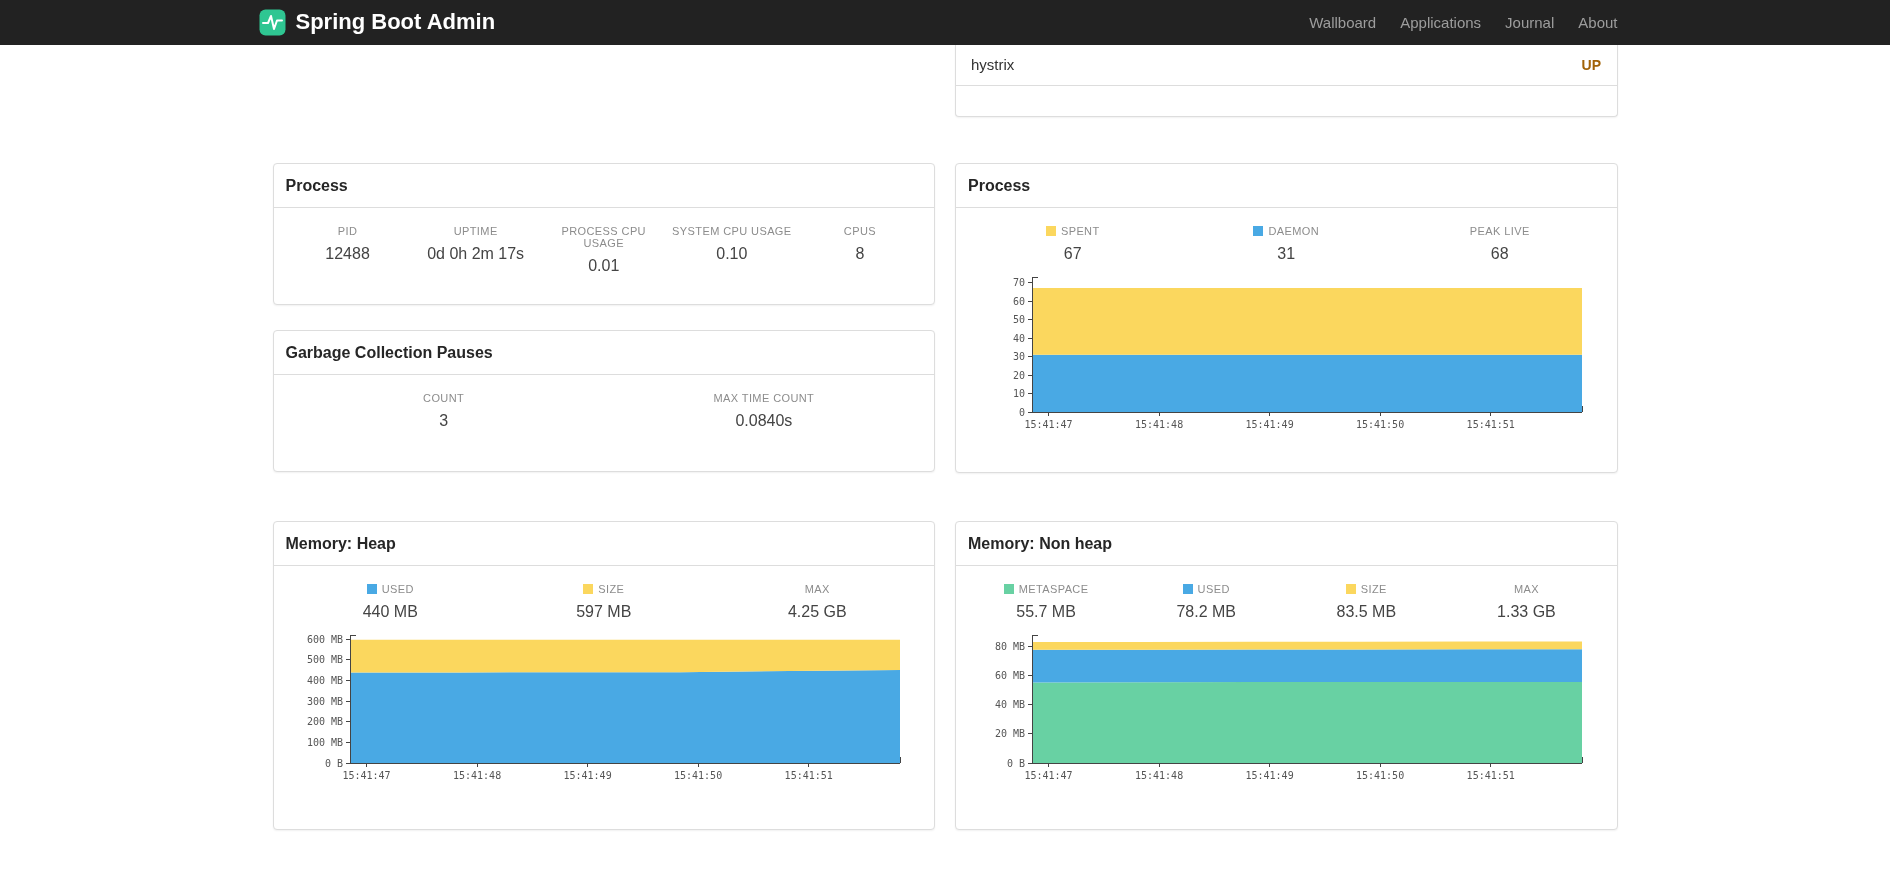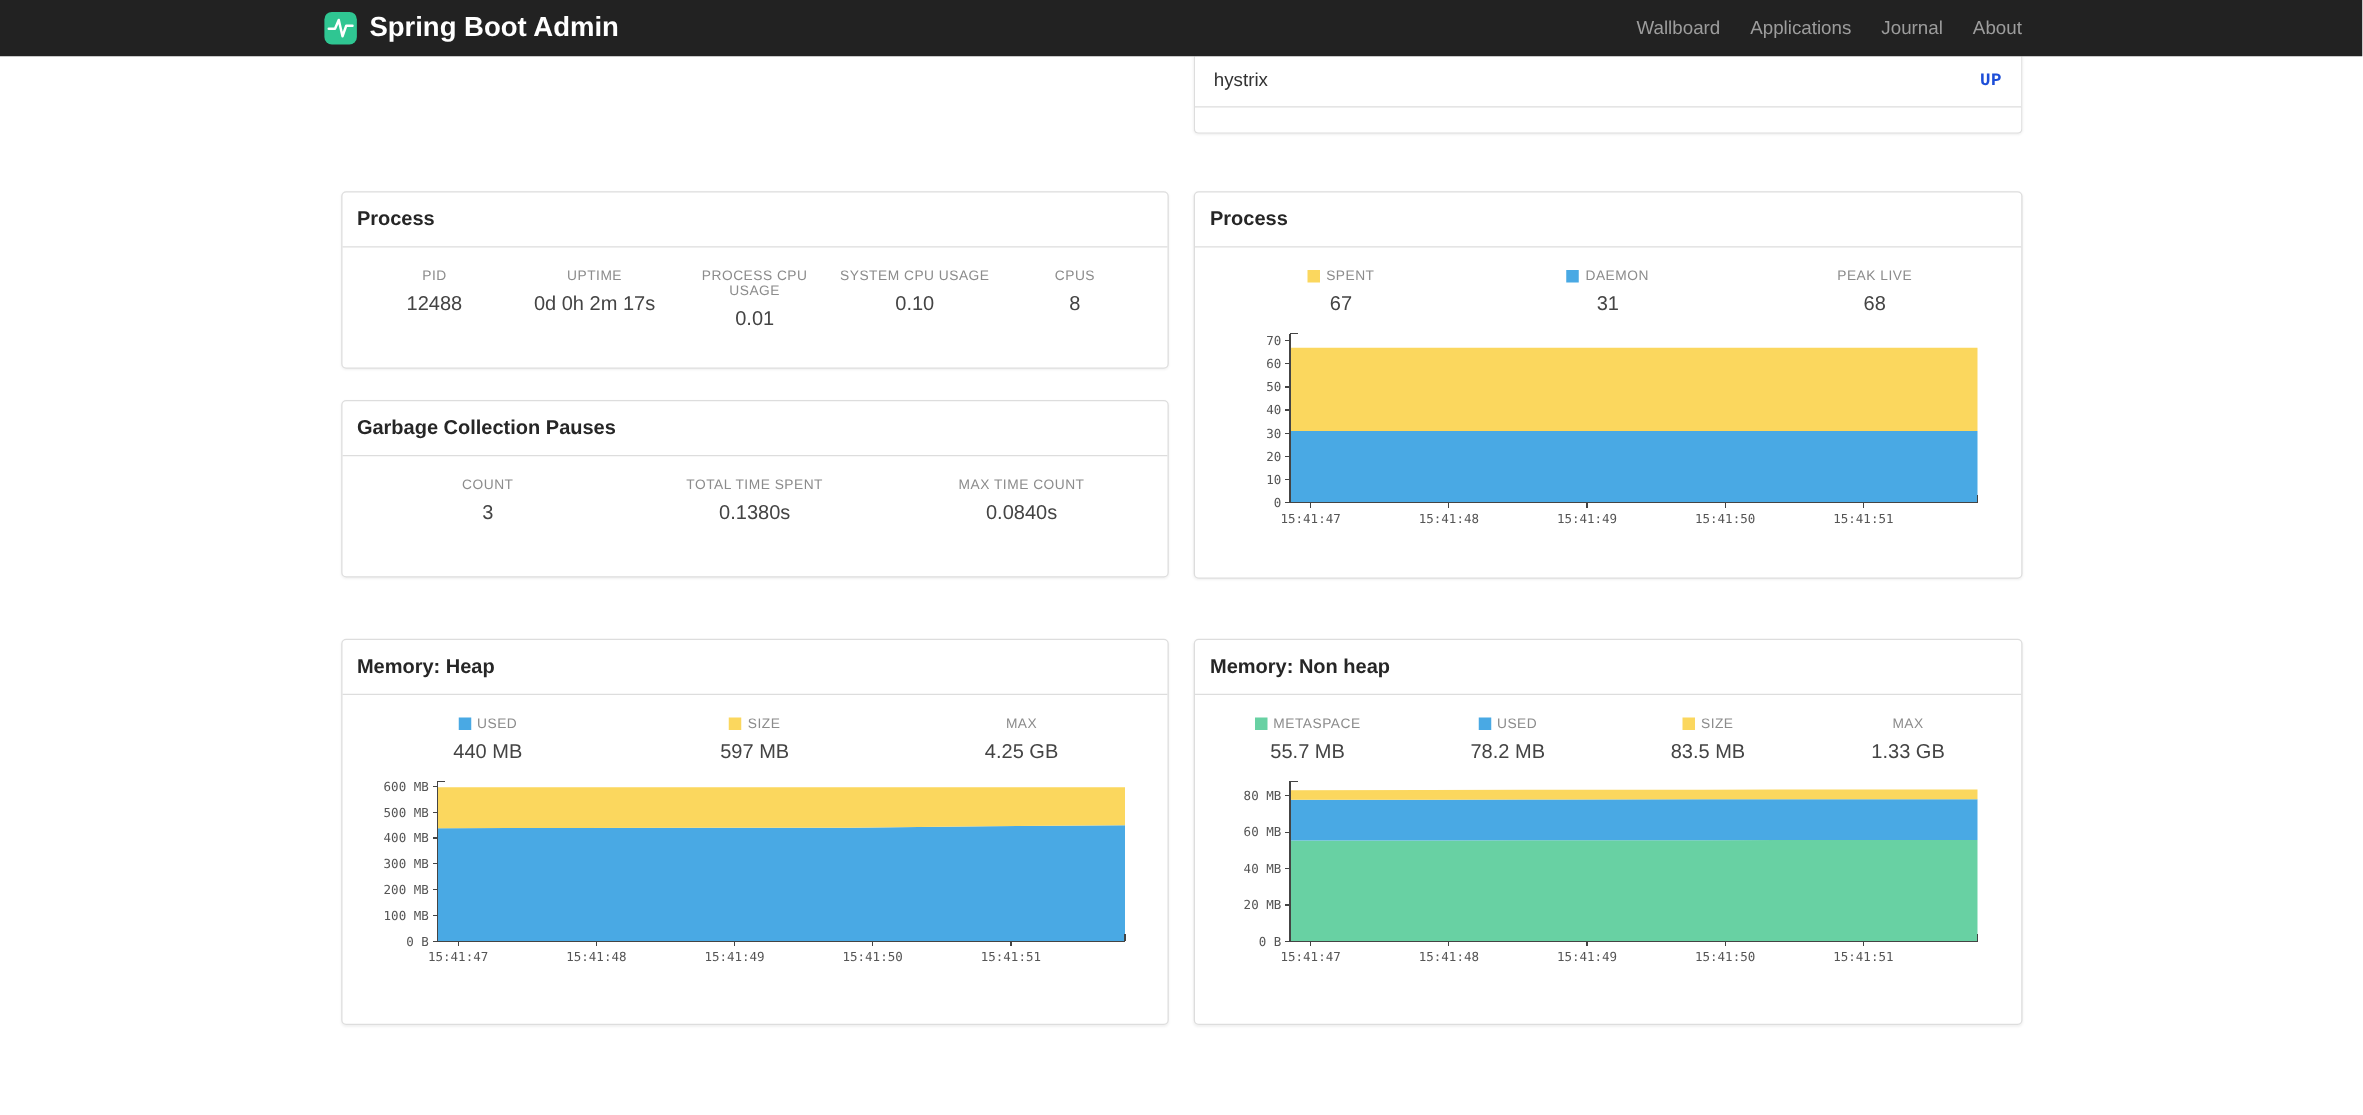--- a/index.html
+++ b/index.html
@@ -18,21 +18,21 @@
   
   .main { width: 1345px; margin: 0 auto; padding-bottom: 70px; }
   .row { display: flex; gap: 20px; }
   .col { flex: 1; min-width: 0; }
   .row-mid { margin-top: 46px; }
   .row-bottom { margin-top: 48px; }
 
   
   .card { background: #fff; border: 1px solid #ddd; border-radius: 4px; box-shadow: 0 1px 2px rgba(0,0,0,.06); }
   .card-header { padding: 13px 12px 12px; font-size: 16px; font-weight: bold; color: #262626; border-bottom: 1px solid #ddd; }
-  .card-hystrix { height: 62px; overflow: hidden; border-top: none; border-radius: 0 0 4px 4px; }
+  .card-hystrix { height: 72px; overflow: hidden; border-top: none; border-radius: 0 0 4px 4px; }
   .health-row { display: flex; justify-content: space-between; align-items: center; padding: 11px 15px 12px; border-bottom: 1px solid #ddd; }
   .health-name { font-size: 15px; color: #333; }
   .health-status { font-size: 14px; font-weight: bold; letter-spacing: .3px; }
   .card-process { height: 142px; }
   .card-gc { height: 142px; margin-top: 25px; }
   .card-threads { height: 310px; }
   .card-mem { height: 309px; }
 
   
   .stats { display: flex; padding: 17px 10px 0; text-align: center; }
@@ -69,21 +69,21 @@
 </nav>
 
 <div class="main">
 
   <div class="row row-top">
     <div class="col"></div>
     <div class="col">
       <div class="card card-hystrix">
         <div class="health-row">
           <span class="health-name">hystrix</span>
-          <span class="health-status" style="color: #1d4ed8; font-family: Liberation Mono, monospace;">UP</span>
+          <span class="health-status" style="color: #a16207;">UP</span>
         </div>
       </div>
     </div>
   </div>
 
   <div class="row row-mid">
     <div class="col">
       <div class="card card-process">
         <div class="card-header">Process</div>
         <div class="stats">
@@ -109,24 +109,20 @@
           </div>
         </div>
       </div>
 
       <div class="card card-gc">
         <div class="card-header">Garbage Collection Pauses</div>
         <div class="stats">
           <div class="stat">
             <div class="stat-label">COUNT</div>
             <div class="stat-value">3</div>
-          </div>
-          <div class="stat">
-            <div class="stat-label">TOTAL TIME SPENT</div>
-            <div class="stat-value">0.1380s</div>
           </div>
           <div class="stat">
             <div class="stat-label">MAX TIME COUNT</div>
             <div class="stat-value">0.0840s</div>
           </div>
         </div>
       </div>
     </div>
 
     <div class="col">

